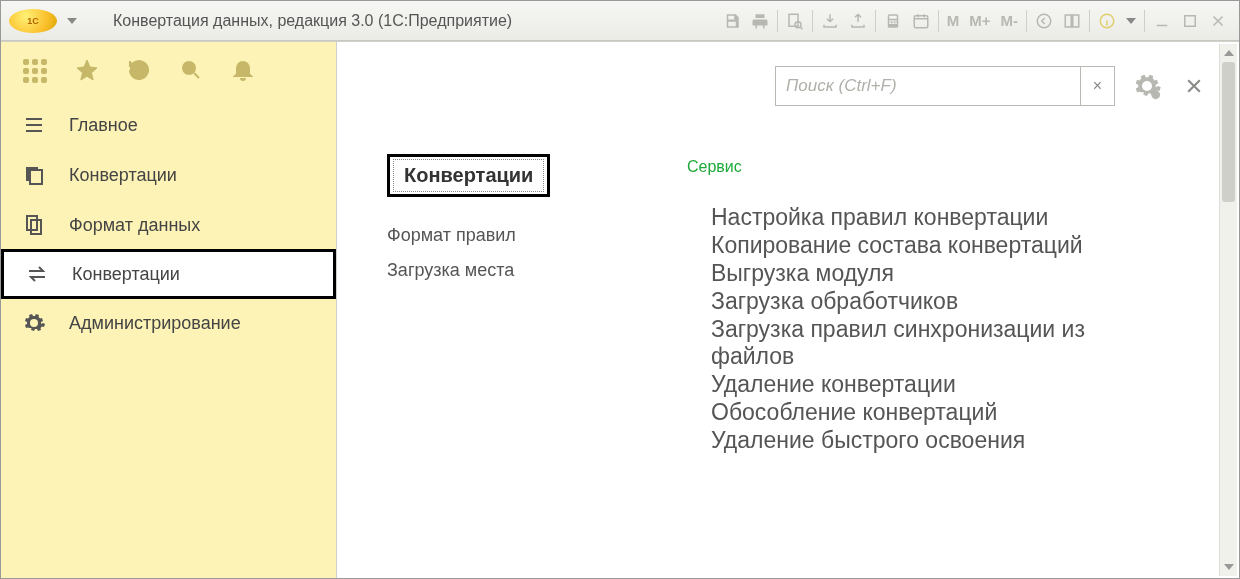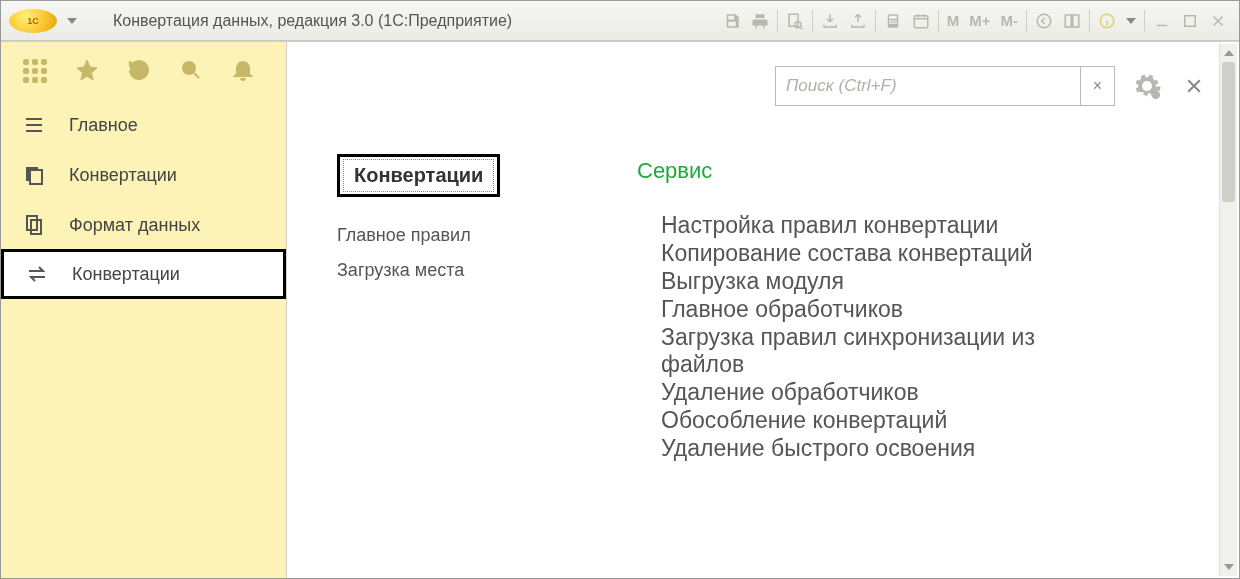--- a/index.html
+++ b/index.html
@@ -66,21 +66,21 @@
   .app-body {
     flex:1;
     display:flex;
     background:#fff;
     border-top:1px solid #d0d0ca;
     position:relative;
   }
 
   
   .sidebar {
-    width: 286px;
+    width: 336px;
     background:#fdf3b7;
     border-right:1px solid #d0d0ca;
     display:flex;
     flex-direction:column;
   }
   .sidebar-top {
     height:58px;
     display:flex;
     align-items:center;
     gap:28px;
@@ -186,21 +186,21 @@
   .heading-black-box span {
     display:inline-block;
     border:1px dotted #888;
     padding:4px 10px;
     font-size:20px;
     font-weight:bold;
     color:#333;
   }
   .heading-green {
     color:#1eaa3a;
-    font-size:22px;
+    font-size:16px;
     margin:4px 0 4px 0;
   }
 
   .linklist {
     margin-top:28px;
     display:flex;
     flex-direction:column;
     gap:14px;
     font-size:18px;
     color:#555;
@@ -423,20 +423,28 @@
         </div>
         <div class="nav-item active">
           <span class="nicon">
             <svg viewBox="0 0 24 24" fill="none" stroke="currentColor" stroke-width="2">
                 <path d="M4 9h14l-4-4"></path>
                 <path d="M20 15H6l4 4"></path>
               </svg>
           </span>
           <span>Конвертации</span>
         </div>
+        <div class="nav-item">
+          <span class="nicon">
+            <svg viewBox="0 0 24 24" fill="currentColor">
+                <path d="M12 8a4 4 0 100 8 4 4 0 000-8zm9 4l2 1-1 3-2-.5a8 8 0 01-1.5 1.5l.5 2-3 1-1-2h-2l-1 2-3-1 .5-2A8 8 0 016 16.5L4 17l-1-3 2-1v-2l-2-1 1-3 2 .5A8 8 0 017.5 6L7 4l3-1 1 2h2l1-2 3 1-.5 2A8 8 0 0118 7.5l2-.5 1 3-2 1v2z"></path>
+              </svg>
+          </span>
+          <span>Администрирование</span>
+        </div>
       </div>
     </div>
 
     <div class="main">
       <div class="main-inner">
         <div class="topbar">
           <div class="search-wrap">
             <input class="search-input" placeholder="Поиск (Ctrl+F)" style="">
             <div class="search-clear">×</div>
           </div>
@@ -452,34 +460,34 @@
               </svg>
           </div>
         </div>
 
         <div class="columns">
           <div class="col col-left">
             <div class="heading-black-box">
               <span>Конвертации</span>
             </div>
             <div class="linklist">
-              <a>Главное правил</a>
+              <a>Формат правил</a>
               <a>Загрузка места</a>
             </div>
           </div>
 
           <div class="col col-right">
             <div class="heading-green">Сервис</div>
             <div class="linklist">
               <a>Настройка правил конвертации</a>
               <a>Копирование состава конвертаций</a>
               <a>Выгрузка модуля</a>
-              <a>Главное обработчиков</a>
+              <a>Загрузка обработчиков</a>
               <a>Загрузка правил синхронизации из файлов</a>
-              <a>Удаление обработчиков</a>
+              <a>Удаление конвертации</a>
               <a>Обособление конвертаций</a>
               <a>Удаление быстрого освоения</a>
             </div>
           </div>
         </div>
       </div>
 
       <div class="scrollbar">
         <div class="scroll-arrow">
           <svg width="10" height="6" viewBox="0 0 10 6">

